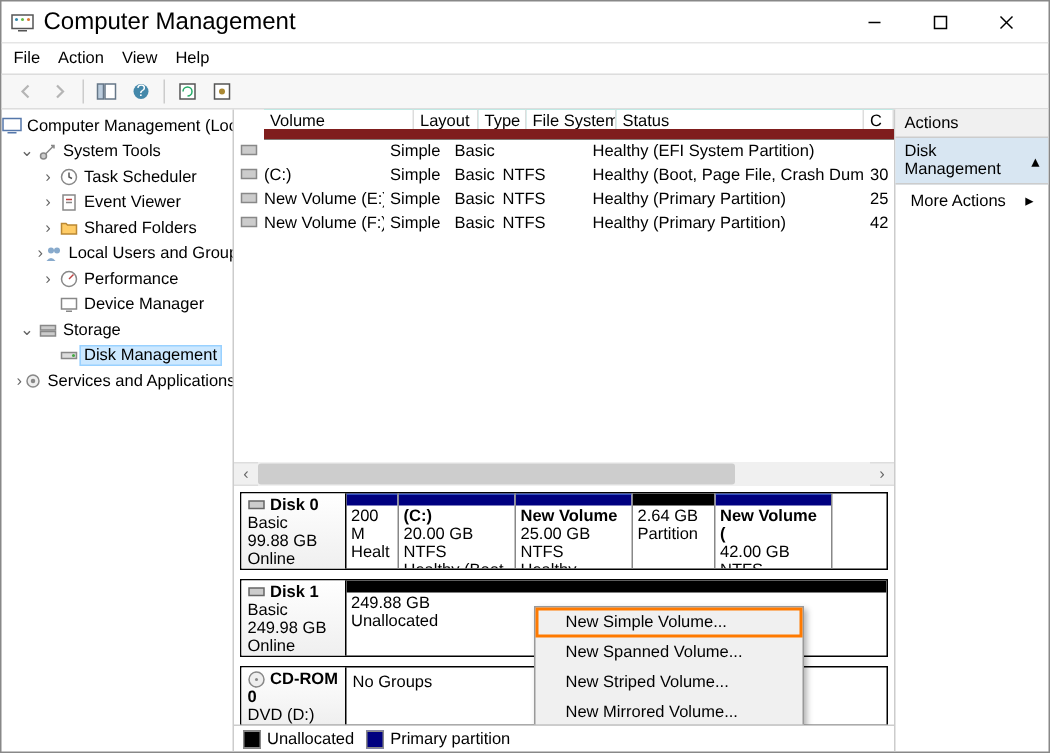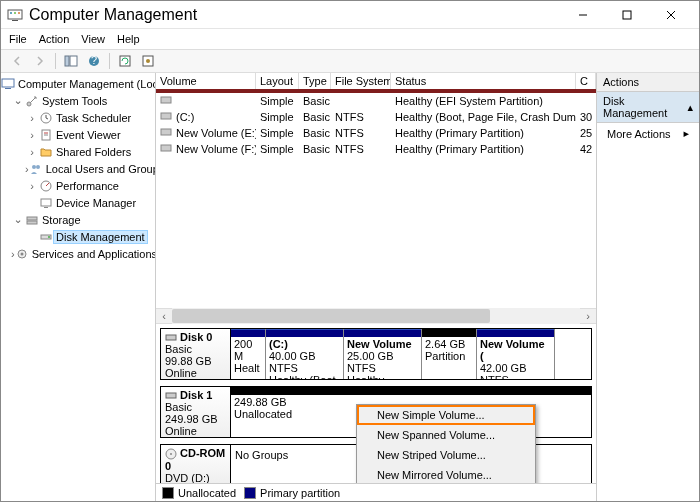--- a/index.html
+++ b/index.html
@@ -15,21 +15,21 @@
 .tbtn { width: 20px; height: 20px; display: flex; align-items: center; justify-content: center; border: 1px solid transparent; color: #555; }
 .tbtn.disabled { opacity: .4; }
 .tsep { width: 1px; height: 16px; background: #ccc; margin: 0 2px; }
 .content { display: flex; height: calc(100% - 72px); }
 .tree { width: 155px; border-right: 1px solid #ccc; padding: 2px 0; overflow: hidden; }
 .tn { display: flex; align-items: center; height: 17px; white-space: nowrap; }
 .tw { width: 14px; text-align: center; color: #666; cursor: default;}
 .ti { width: 14px; height: 14px; margin-right: 3px; flex-shrink:0; }
 .tn.sel .tlabel { background: #cce8ff; border: 1px solid #99d1ff; padding: 0 2px; margin-left:-3px;}
 .center { flex: 1; display: flex; flex-direction: column; border-right: 1px solid #ccc; min-width:0;}
-.listhdr { display: flex; background: #14b8a6; border-bottom: 4px solid #7f1d1d; height: 20px; }
+.listhdr { display: flex; background: #14b8a6; border-bottom: 7px solid #7f1d1d; height: 20px; margin-left: 20px; }
 .lh { border-right: 1px solid #ddd; padding: 2px 4px; background: #fff; overflow:hidden; white-space:nowrap;}
 .listbody { flex: 0 0 auto; }
 .lrow { display: flex; height: 16px; align-items: center; }
 .lc { padding: 0 4px; overflow: hidden; white-space: nowrap; }
 .diskicon { width:14px; height:14px; margin-right:2px; flex-shrink:0;}
 .scroll-h { height: 16px; background: #f0f0f0; border-top: 1px solid #ddd; border-bottom:1px solid #ddd; display: flex; align-items: center; }
 .scroll-arrow { width: 16px; height: 16px; display:flex; align-items:center; justify-content:center; color:#666;}
 .scroll-track { flex:1; height:16px; background:#f0f0f0; position:relative;}
 .scroll-thumb { position:absolute; height:14px; top:1px; background:#cdcdcd; border-radius:2px;}
 .diskmap { flex:1; overflow:hidden; padding:4px; }
@@ -347,21 +347,21 @@
         <div class="dparts">
           <div class="dp" style="width:35px">
               <div class="bar pri"></div>
               <div class="txt">
                 <div>200 M</div>
                 <div>Healt</div>
               </div>
             </div>
           <div class="dp" style="width:78px">
               <div class="bar pri"></div>
-              <div class="txt"><b>(C:)</b><div>40.00 GB NTFS</div><div>Healthy (Boot,</div></div>
+              <div class="txt"><b>(C:)</b><div>20.00 GB NTFS</div><div>Healthy (Boot,</div></div>
             </div>
           <div class="dp" style="width:78px">
               <div class="bar pri"></div>
               <div class="txt"><b>New Volume</b><div>25.00 GB NTFS</div><div>Healthy (Prima</div></div>
             </div>
           <div class="dp" style="width:55px">
               <div class="bar una"></div>
               <div class="txt">
                 <div>2.64 GB</div>
                 <div>Partition</div>

